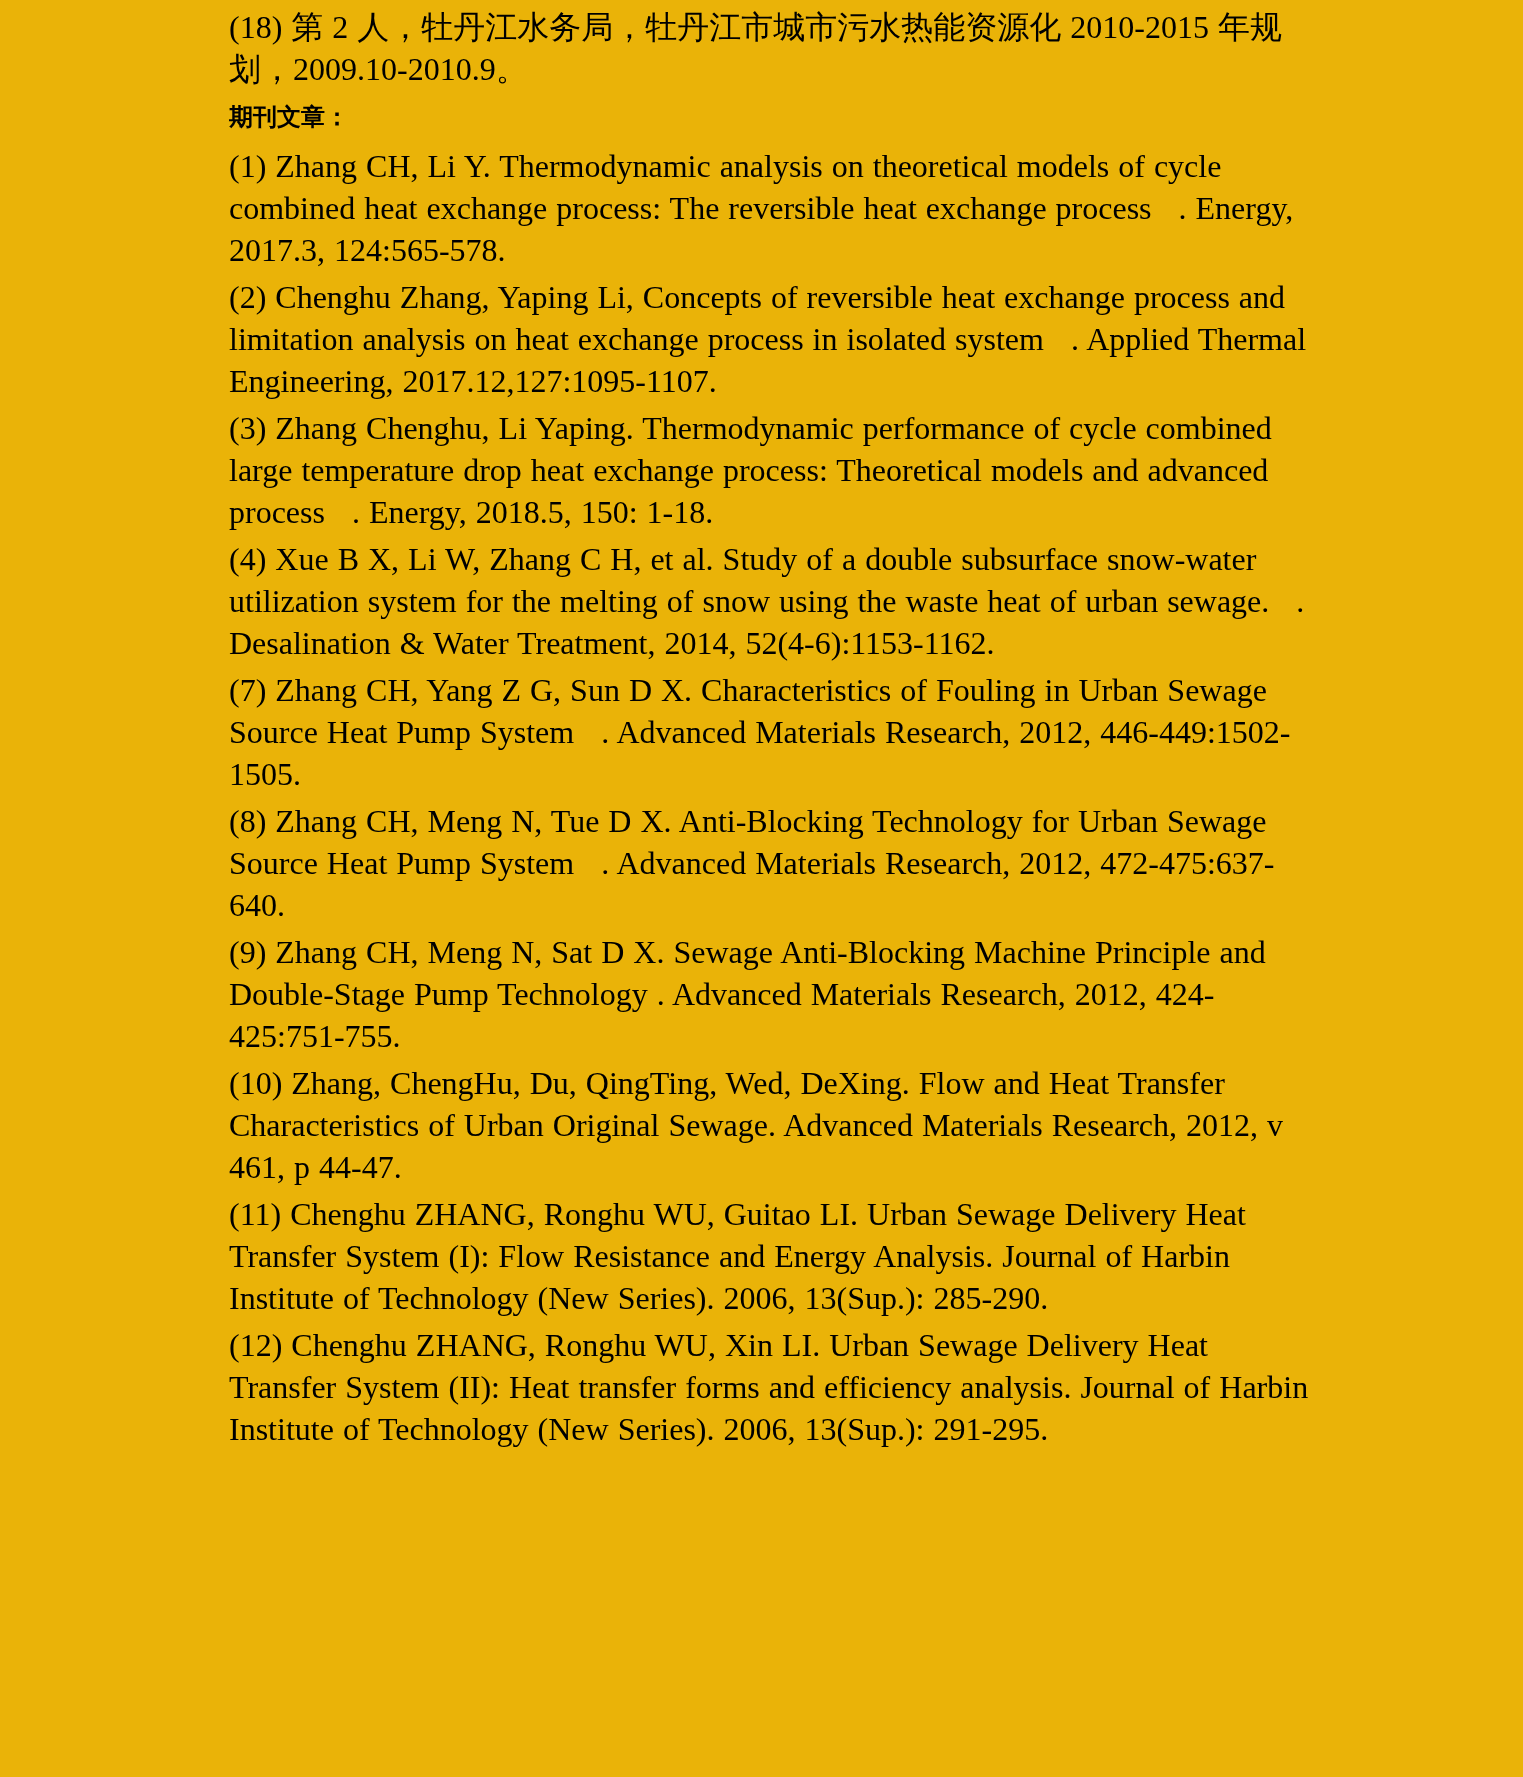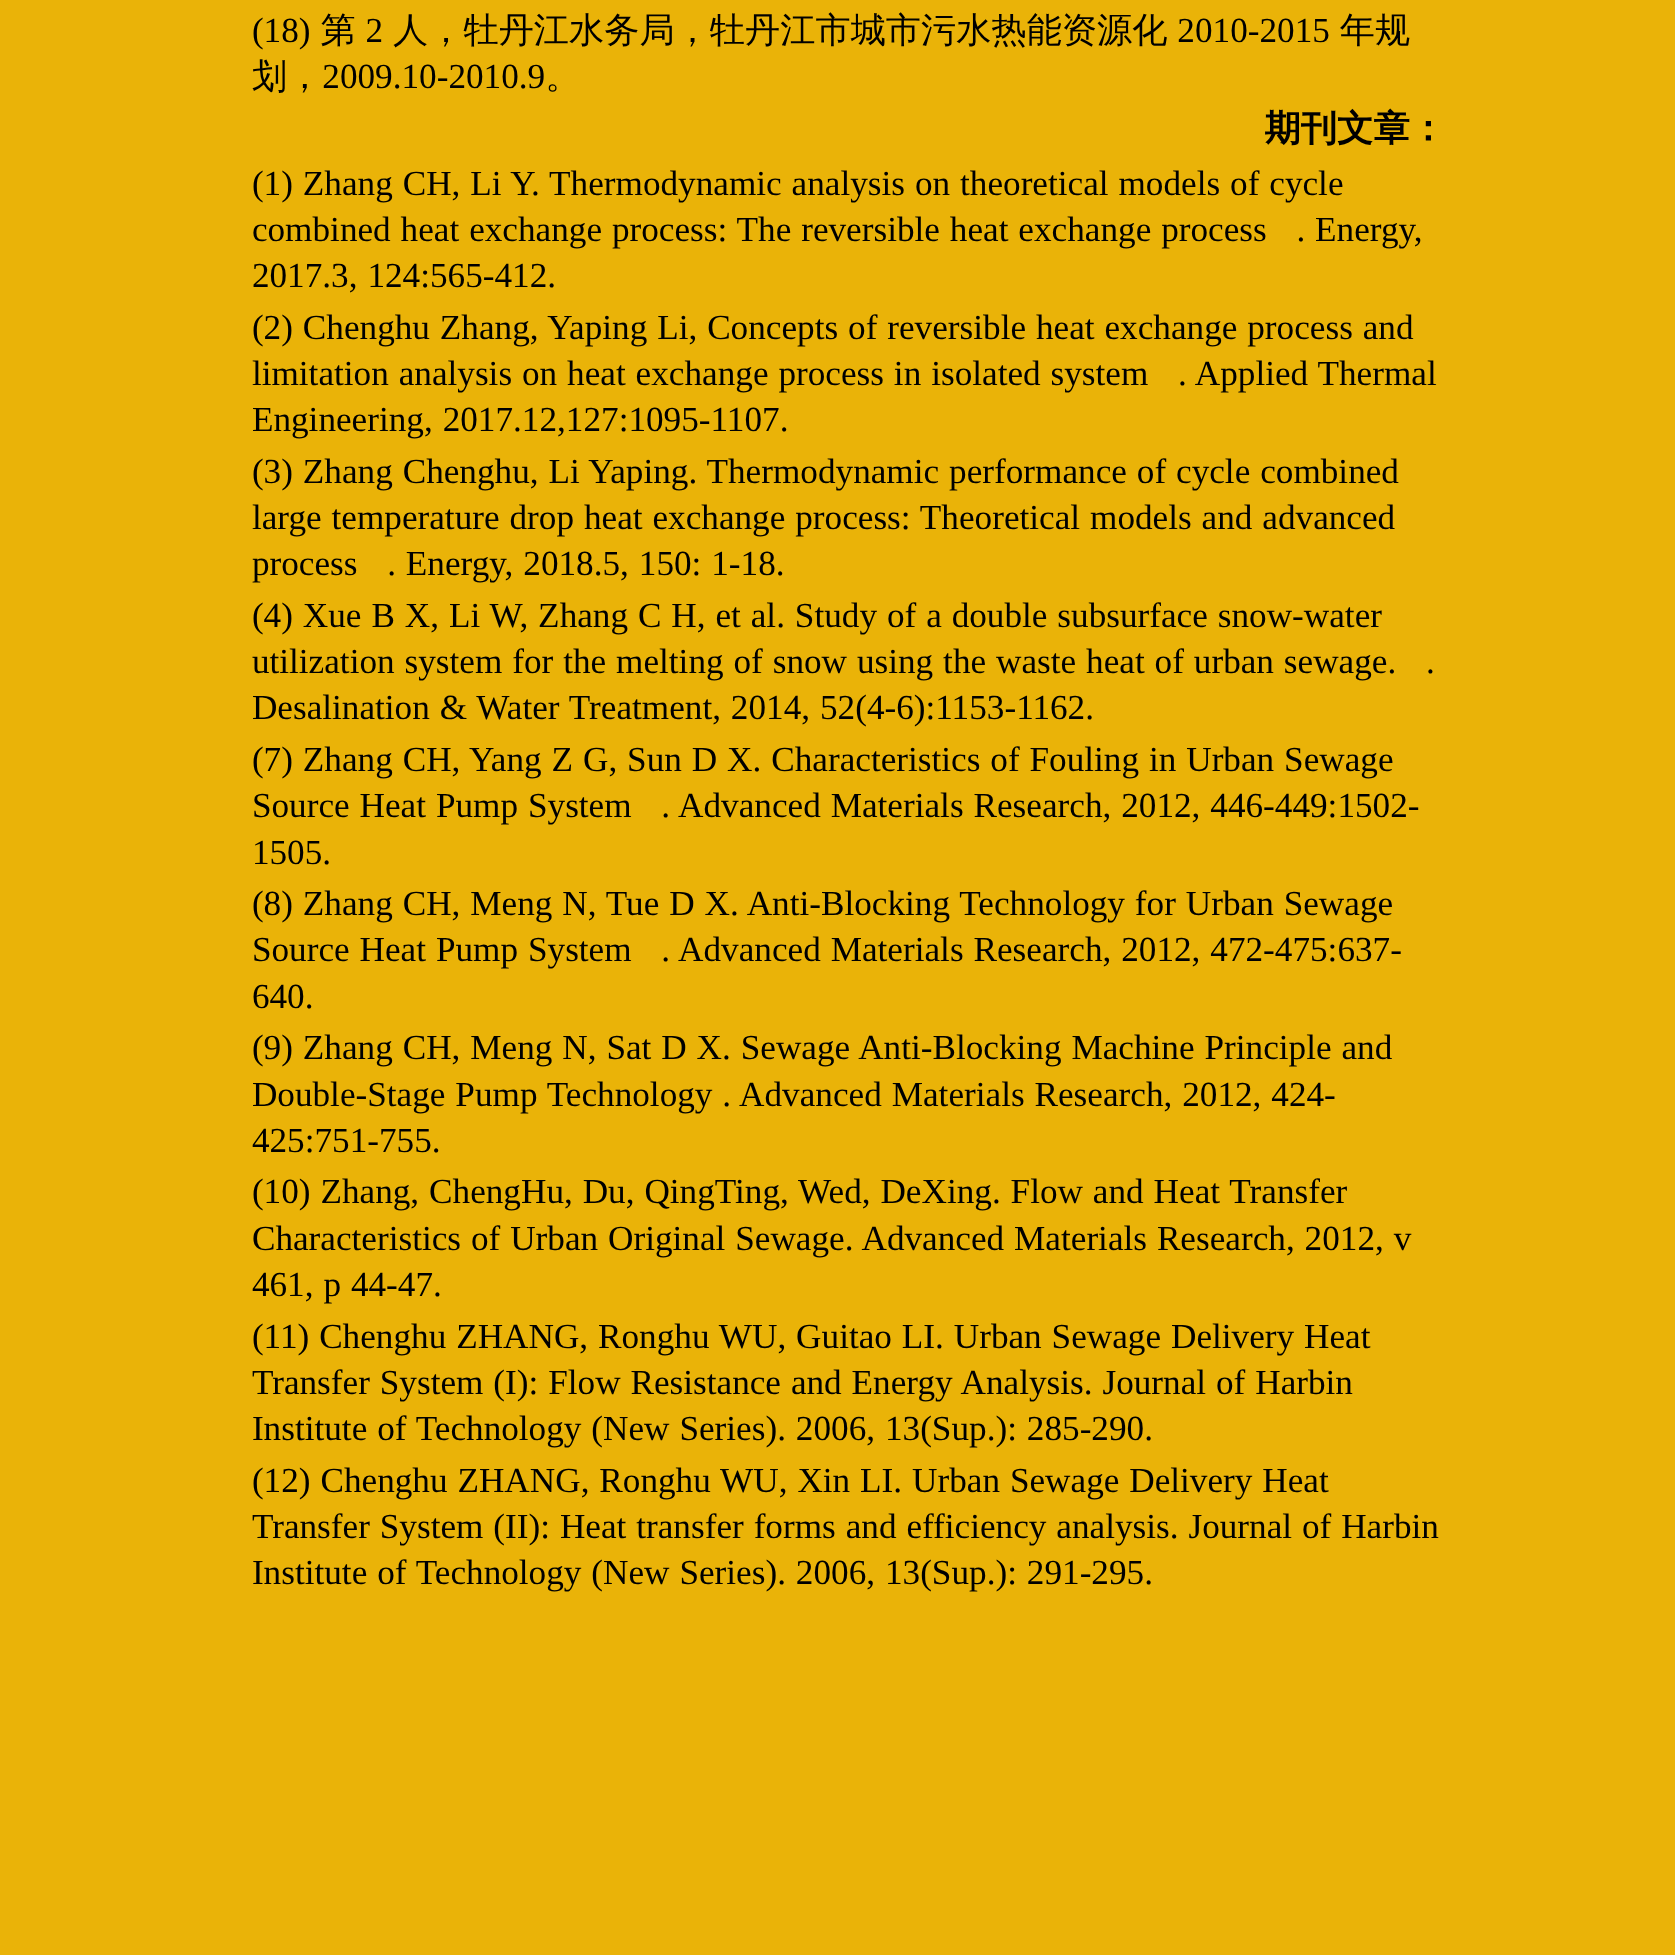--- a/index.html
+++ b/index.html
@@ -24,39 +24,38 @@
   }
   p.ref {
     font-size: 32px;
     line-height: 42px;
     margin: 0 0 5px 0;
     text-align: left;
     white-space: pre-wrap;
     word-spacing: 1px;
   }
   h2.section-heading {
-    font-size: 33px;
+    font-size: 24px;
     line-height: 44px;
     font-weight: bold;
     margin: 3px 0 6px 0;
     white-space: pre-wrap;
-    text-align: right;
   }
 </style>
 </head>
 <body>
 
 <div class="page">
   <div class="content">
 
     <p class="ref">(18) 第 2 人，牡丹江水务局，牡丹江市城市污水热能资源化 2010-2015 年规划，2009.10-2010.9。</p>
 
     <h2 class="section-heading">期刊文章：</h2>
 
-    <p class="ref">(1) Zhang CH, Li Y. Thermodynamic analysis on theoretical models of cycle combined heat exchange process: The reversible heat exchange process   . Energy, 2017.3, 124:565-412.</p>
+    <p class="ref">(1) Zhang CH, Li Y. Thermodynamic analysis on theoretical models of cycle combined heat exchange process: The reversible heat exchange process   . Energy, 2017.3, 124:565-578.</p>
     <p class="ref">(2) Chenghu Zhang, Yaping Li, Concepts of reversible heat exchange process and limitation analysis on heat exchange process in isolated system   . Applied Thermal Engineering, 2017.12,127:1095-1107.</p>
     <p class="ref">(3) Zhang Chenghu, Li Yaping. Thermodynamic performance of cycle combined large temperature drop heat exchange process: Theoretical models and advanced process   . Energy, 2018.5, 150: 1-18.</p>
     <p class="ref">(4) Xue B X, Li W, Zhang C H, et al. Study of a double subsurface snow-water utilization system for the melting of snow using the waste heat of urban sewage.   . Desalination &amp; Water Treatment, 2014, 52(4-6):1153-1162.</p>
     <p class="ref">(7) Zhang CH, Yang Z G, Sun D X. Characteristics of Fouling in Urban Sewage Source Heat Pump System   . Advanced Materials Research, 2012, 446-449:1502-1505.</p>
     <p class="ref">(8) Zhang CH, Meng N, Tue D X. Anti-Blocking Technology for Urban Sewage Source Heat Pump System   . Advanced Materials Research, 2012, 472-475:637-640.</p>
     <p class="ref">(9) Zhang CH, Meng N, Sat D X. Sewage Anti-Blocking Machine Principle and Double-Stage Pump Technology . Advanced Materials Research, 2012, 424-425:751-755.</p>
     <p class="ref">(10) Zhang, ChengHu, Du, QingTing, Wed, DeXing. Flow and Heat Transfer Characteristics of Urban Original Sewage. Advanced Materials Research, 2012, v 461, p 44-47.</p>
     <p class="ref">(11) Chenghu ZHANG, Ronghu WU, Guitao LI. Urban Sewage Delivery Heat Transfer System (I): Flow Resistance and Energy Analysis. Journal of Harbin Institute of Technology (New Series). 2006, 13(Sup.): 285-290.</p>
     <p class="ref">(12) Chenghu ZHANG, Ronghu WU, Xin LI. Urban Sewage Delivery Heat Transfer System (II): Heat transfer forms and efficiency analysis. Journal of Harbin Institute of Technology (New Series). 2006, 13(Sup.): 291-295.</p>
 

